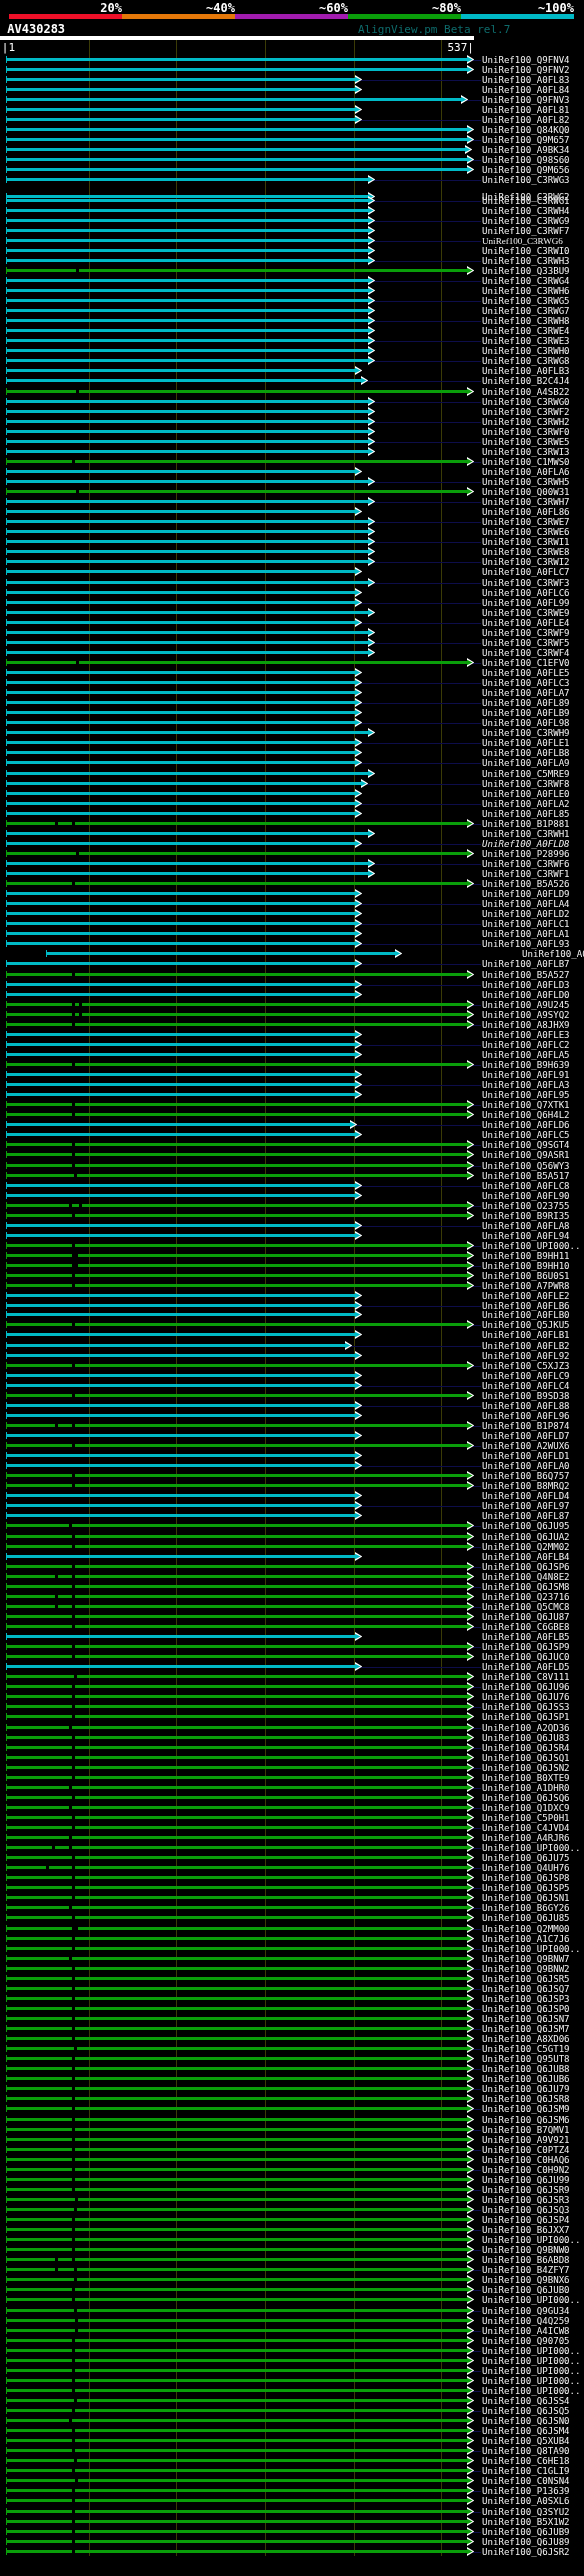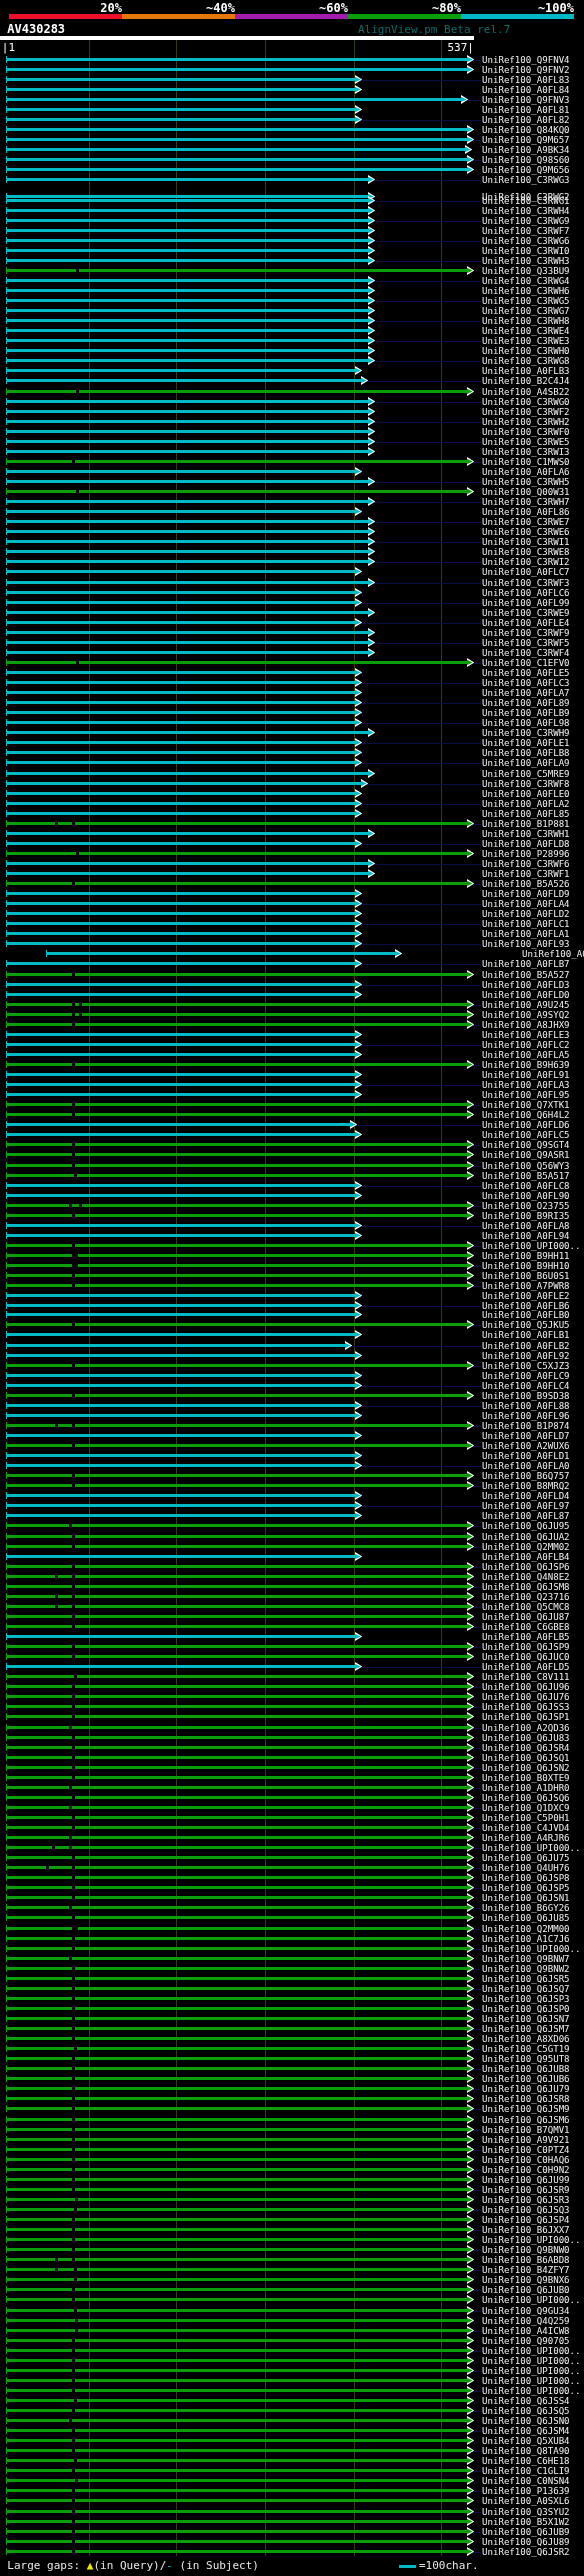--- a/index.html
+++ b/index.html
@@ -190,21 +190,21 @@
         <div class="arrow-inner" style="left: 368px; background: rgb(0, 186, 198);"></div>
         <div class="row-label">UniRef100_C3RWG9</div>
       </div>
       <div class="row" style="top: 226px;">
         <div class="tick" style="background: rgb(0, 186, 198);"></div>
         <div class="bar" style="left: 6.4px; width: 364px; background: rgb(0, 186, 198);"></div>
         <div class="arrow-outer" style="left: 368px;"></div>
         <div class="arrow-inner" style="left: 368px; background: rgb(0, 186, 198);"></div>
         <div class="row-label">UniRef100_C3RWF7</div>
       </div>
-      <div class="row" style="top: 236px;">
+      <div class="row" style="top: 236px; font-family: Liberation Serif, serif;">
         <div class="trail"></div>
         <div class="tick" style="background: rgb(0, 186, 198);"></div>
         <div class="bar" style="left: 6.4px; width: 364px; background: rgb(0, 186, 198);"></div>
         <div class="arrow-outer" style="left: 368px;"></div>
         <div class="arrow-inner" style="left: 368px; background: rgb(0, 186, 198);"></div>
         <div class="row-label">UniRef100_C3RWG6</div>
       </div>
       <div class="row" style="top: 246px;">
         <div class="tick" style="background: rgb(0, 186, 198);"></div>
         <div class="bar" style="left: 6.4px; width: 364px; background: rgb(0, 186, 198);"></div>
@@ -647,21 +647,21 @@
         <div class="arrow-inner" style="left: 467px; background: rgb(10, 158, 10);"></div>
         <div class="row-label">UniRef100_B1P881</div>
       </div>
       <div class="row" style="top: 829px;">
         <div class="tick" style="background: rgb(0, 186, 198);"></div>
         <div class="bar" style="left: 6.4px; width: 364px; background: rgb(0, 186, 198);"></div>
         <div class="arrow-outer" style="left: 368px;"></div>
         <div class="arrow-inner" style="left: 368px; background: rgb(0, 186, 198);"></div>
         <div class="row-label">UniRef100_C3RWH1</div>
       </div>
-      <div class="row" style="top: 839px;">
+      <div class="row" style="top: 839px; font-style: italic;">
         <div class="trail"></div>
         <div class="tick" style="background: rgb(0, 186, 198);"></div>
         <div class="bar" style="left: 6.4px; width: 350px; background: rgb(0, 186, 198);"></div>
         <div class="arrow-outer" style="left: 355px;"></div>
         <div class="arrow-inner" style="left: 355px; background: rgb(0, 186, 198);"></div>
         <div class="row-label">UniRef100_A0FLD8</div>
       </div>
       <div class="row" style="top: 849px;">
         <div class="tick" style="background: rgb(10, 158, 10);"></div>
         <div class="bar" style="left: 6.4px; width: 462px; background: rgb(10, 158, 10);"></div>
@@ -2072,19 +2072,14 @@
       <div class="row" style="top: 2547px;">
         <div class="trail"></div>
         <div class="tick" style="background: rgb(10, 158, 10);"></div>
         <div class="bar" style="left: 6.4px; width: 462px; background: rgb(10, 158, 10);"></div>
         <div class="gapmark" style="left: 72px;"></div>
         <div class="arrow-outer" style="left: 467px;"></div>
         <div class="arrow-inner" style="left: 467px; background: rgb(10, 158, 10);"></div>
         <div class="row-label">UniRef100_Q6JSR2</div>
       </div>
     </div>
-  <div id="footer">
-    <div id="footer-text"><span>Large gaps: </span><span class="ft-triangle">▲</span><span>(in Query)/</span><span class="ft-dash">-</span><span> (in Subject)</span></div>
-    <div id="legend-swatch"></div>
-    <div id="legend-text">=100char.</div>
-  </div>
 </div>
 
 
 </body></html>

